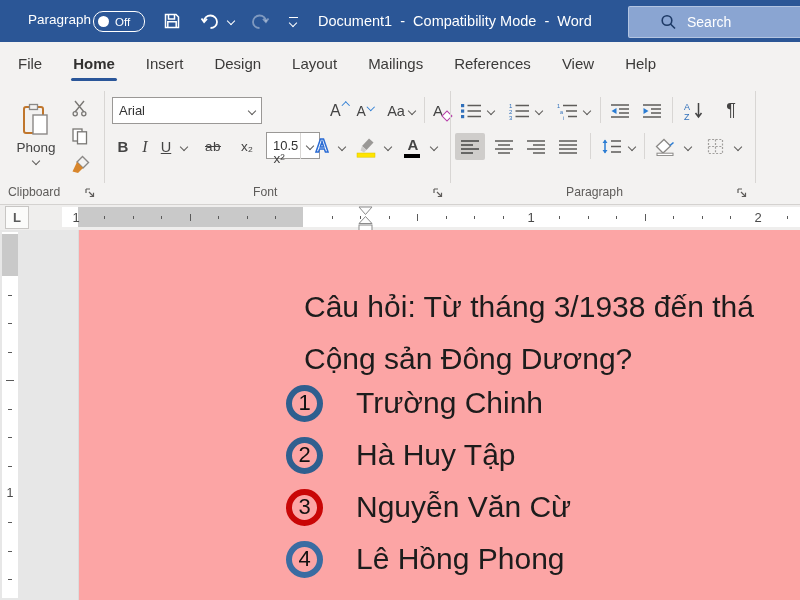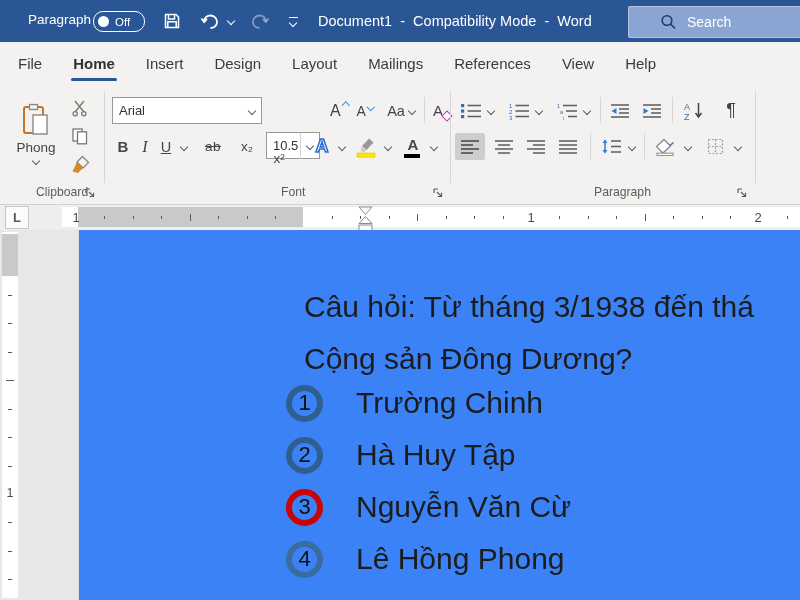--- a/index.html
+++ b/index.html
@@ -33,21 +33,21 @@
        background:#2a5699;border-radius:2px;}
 
   
   .ribbon{position:absolute;left:0;top:85px;width:800px;height:120px;background:#f3f2f1;
        border-bottom:1px solid #d4d2d0;box-sizing:border-box;color:#444;}
   .gdiv{position:absolute;top:6px;width:1px;height:92px;background:#d8d6d4;}
   .rdiv{position:absolute;width:1px;height:26px;background:#d8d6d4;}
   .btn{position:absolute;display:flex;align-items:center;justify-content:center;background:none;border:none;
        padding:0;color:#444;cursor:pointer;font-family:inherit;}
   .btn.active{background:#cfcdcb;border-radius:2px;}
-  .glabel{position:absolute;top:100px;font-size:12.2px;color:#5e5c5a;margin-left:28px;}
+  .glabel{position:absolute;top:100px;font-size:12.2px;color:#5e5c5a;}
   .launcher{position:absolute;top:102px;width:12px;height:12px;cursor:pointer;}
   .combo{position:absolute;background:#fff;border:1px solid #9a9896;display:flex;align-items:center;
        font-size:13px;color:#333;cursor:pointer;box-sizing:border-box;}
   .combo .val{margin-left:6px;flex:1;}
   .combo .car{color:#5e5c5a;margin-right:6px;}
   .bold-l{font-weight:700;font-size:15px;}
   .italic-l{font-family:"Liberation Serif",serif;font-style:italic;font-size:16px;}
   .under-l{text-decoration:underline;font-size:14.5px;}
   .strike-l{text-decoration:line-through;font-size:13.5px;letter-spacing:.5px;}
   .subsup{font-size:13.5px;}
@@ -71,21 +71,21 @@
   .hnum{position:absolute;top:2.5px;font-size:13px;color:#4a4a4a;transform:translateX(-50%);}
   .indent-marker{position:absolute;left:295px;top:-1px;cursor:pointer;}
 
   
   .docarea{position:absolute;left:0;top:230px;width:800px;height:370px;background:#e7e7e7;overflow:hidden;}
   .vruler{position:absolute;left:2px;top:2px;width:16px;height:366px;background:#fff;}
   .vmargin{position:absolute;left:0;top:2px;width:16px;height:42px;background:#c9c9c9;}
   .vtick{position:absolute;left:6px;width:4px;height:1px;background:#5a5a5a;}
   .vtick.tall{left:4px;width:8px;}
   .vnum{position:absolute;top:254px;left:0;width:16px;text-align:center;font-size:12.5px;color:#4a4a4a;}
-  .page{position:absolute;left:78px;top:0;width:722px;height:370px;background:#3b82f6;
+  .page{position:absolute;left:78px;top:0;width:722px;height:370px;background:#fca5a5;
        border-left:1px solid #dcdcdc;overflow:hidden;}
   .qline{position:absolute;left:225px;font-size:30px;color:#1c1c1c;white-space:nowrap;line-height:42px;}
   .opt{position:absolute;left:207px;height:40px;display:flex;align-items:center;cursor:text;}
   .opt-circle{width:25px;height:25px;border:6px solid #2f5f8f;border-radius:50%;display:flex;
        align-items:center;justify-content:center;font-size:22px;color:#111;flex:0 0 auto;}
   .opt-text{margin-left:33px;font-size:30px;color:#1c1c1c;white-space:nowrap;}
 </style>
 </head>
 <body>
 

